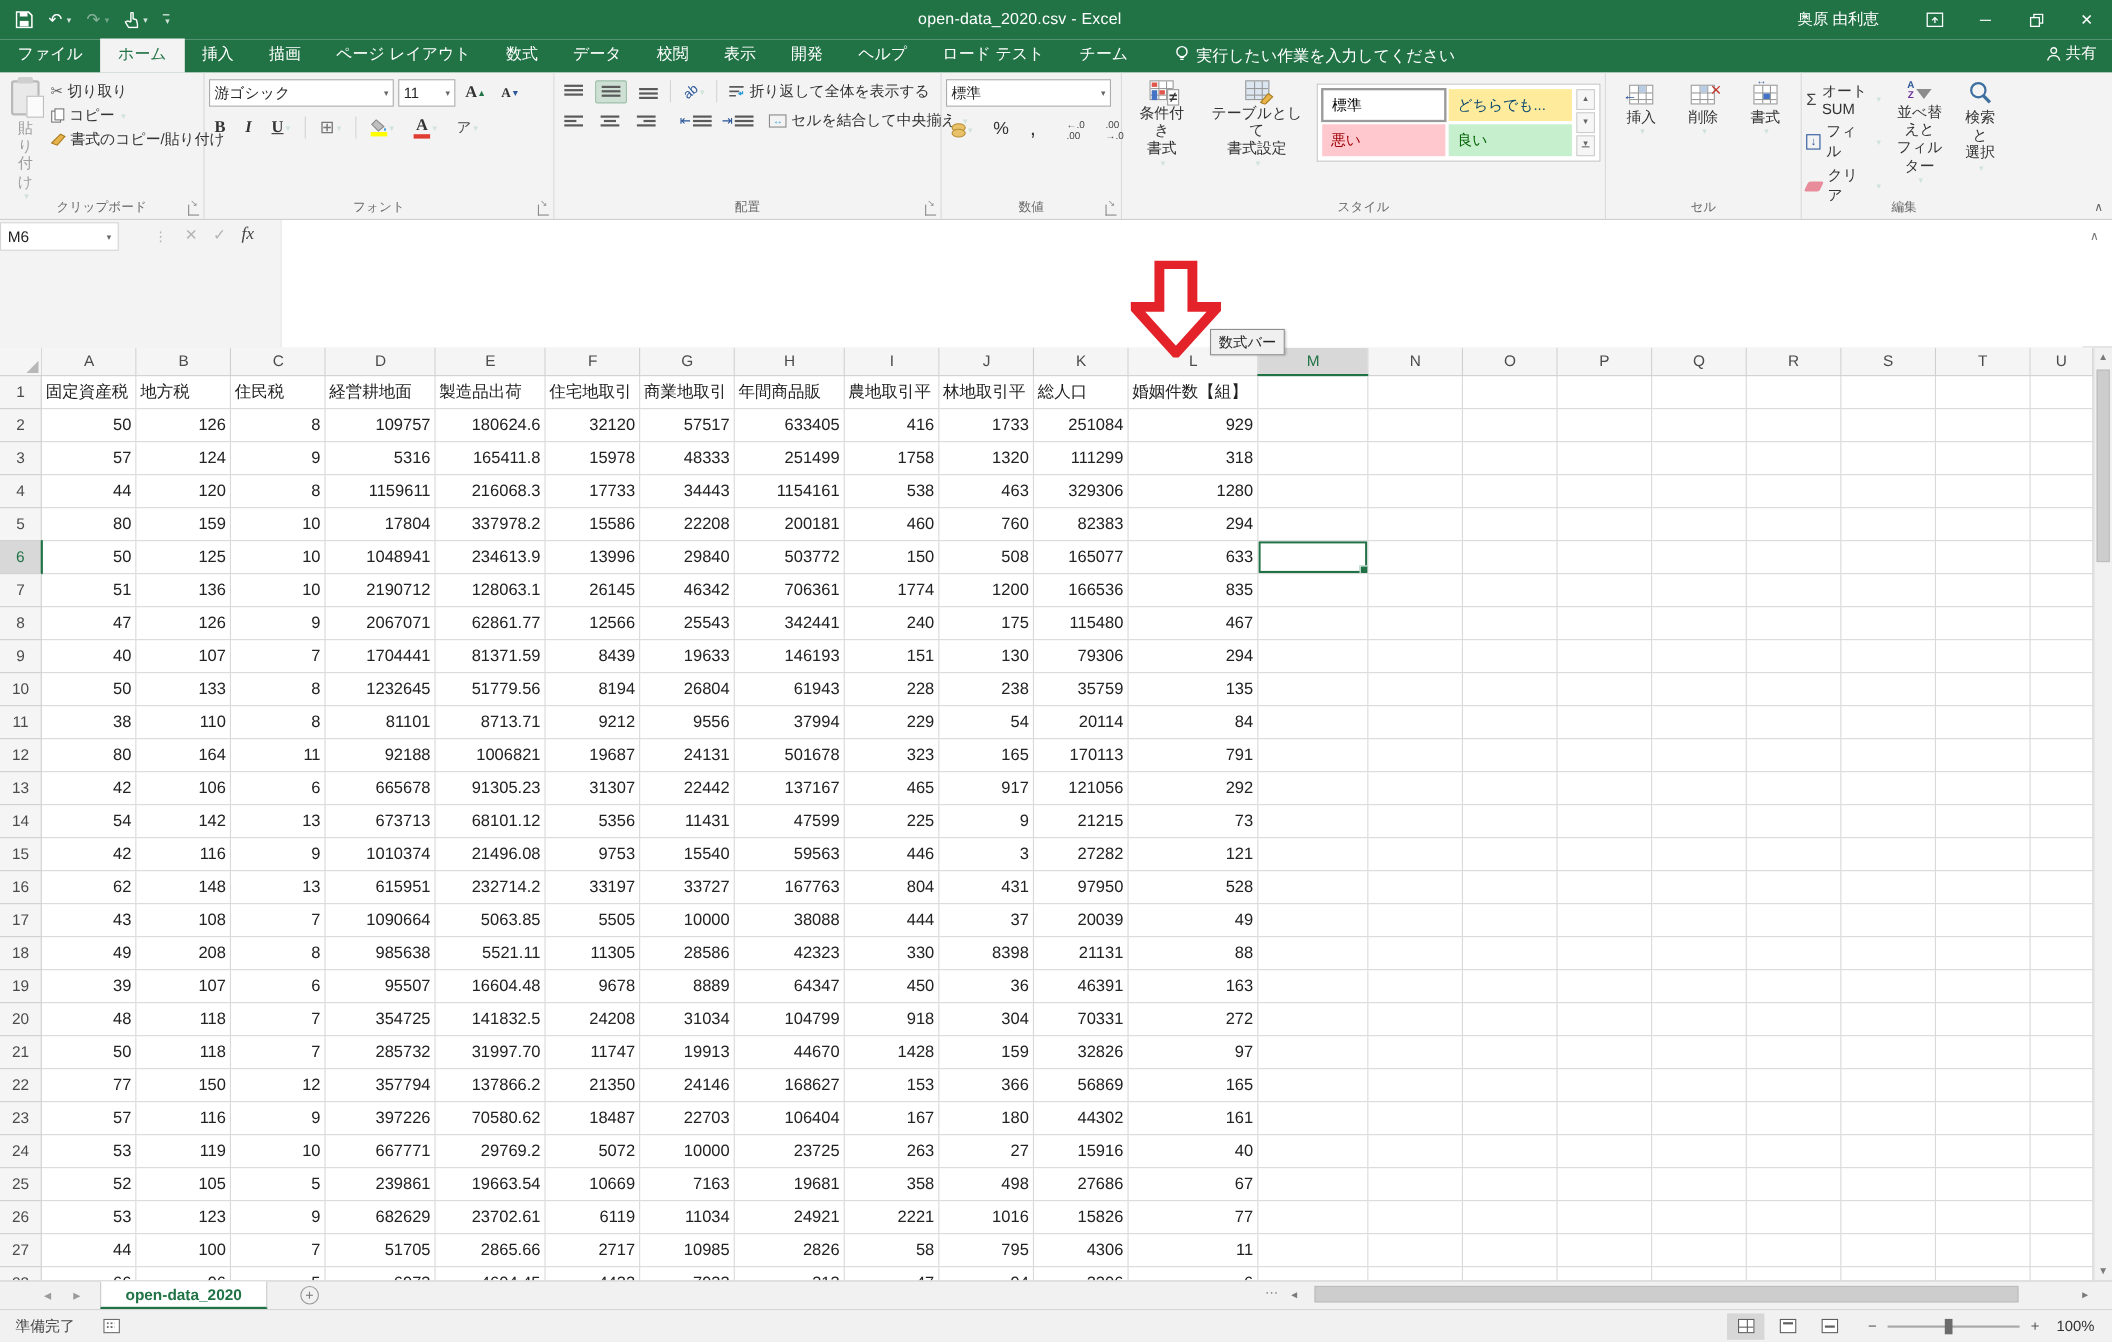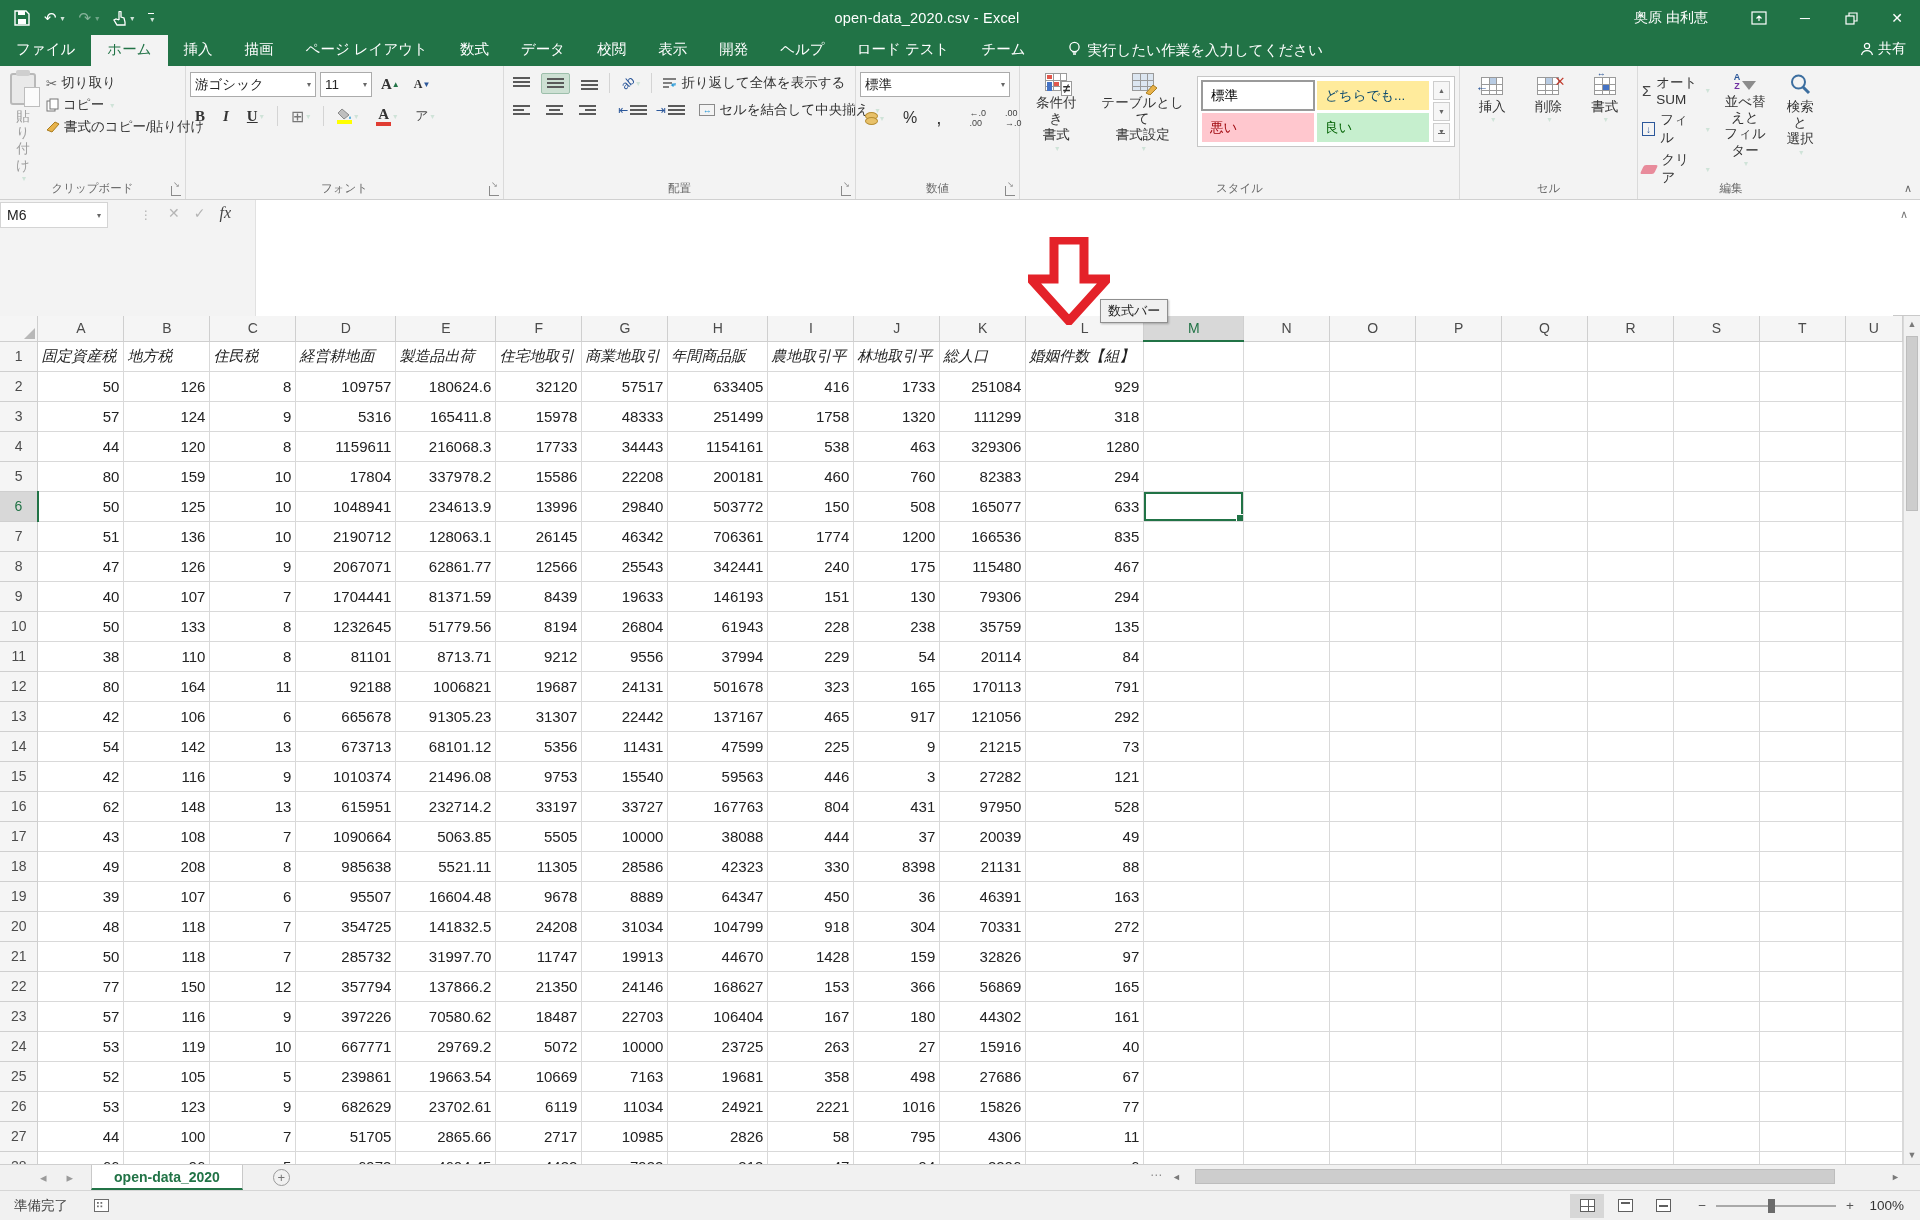--- a/index.html
+++ b/index.html
@@ -102,21 +102,21 @@
   .red-arrow { position:absolute; left:1028px; top:237px; z-index:30; }
   .tooltip { position:absolute; left:1100px; top:299px; z-index:31; background:#f0f0f0; border:1px solid #8f8f8f; font-size:13px; color:#222; padding:2px 7px; white-space:nowrap; box-shadow:1px 1px 2px rgba(0,0,0,.25); }
 
   
   .gridwrap { position:absolute; left:0; top:316px; width:1903px; height:848px; overflow:hidden; background:#fff; }
   table.sheet { border-collapse:collapse; table-layout:fixed; }
   .sheet th, .sheet td { border-right:1px solid #d9d9d9; border-bottom:1px solid #d9d9d9; font-weight:normal; overflow:hidden; white-space:nowrap; }
   .sheet th { background:#f5f5f5; color:#4b4b4b; font-size:14px; text-align:center; border-right:1px solid #cfcfcf; border-bottom:1px solid #cfcfcf; }
   .sheet thead th { height:25px; }
   .sheet td { height:30px; font-size:15px; color:#222; text-align:right; padding:0 4px; }
-  .sheet td.hdrtext { text-align:left; padding:0 3px;font-style:italic; }
+  .sheet td.hdrtext { text-align:left; padding:0 3px; }
   .sheet th.corner { position:relative; }
   .sheet th.corner::after { content:""; position:absolute; right:2px; bottom:2px; border-left:11px solid transparent; border-bottom:11px solid #b8b8b8; }
   .sheet th.selcol { background:#d8d8d8; color:#217346; border-bottom:2px solid #217346; }
   .sheet th.selrow { background:#d8d8d8; color:#217346; border-right:2px solid #217346; }
   .sheet td.selcell { position:relative; }
   .sheet td.selcell::before { content:""; position:absolute; inset:0; border:2px solid #217346; }
   .sheet td.selcell::after { content:""; position:absolute; right:-2px; bottom:-2px; width:7px; height:7px; background:#217346; border:1px solid #fff; }
 
   
   .vscroll { position:absolute; right:0; top:316px; width:17px; height:848px; background:#f1f1f1; border-left:1px solid #d9d9d9; }
@@ -262,21 +262,21 @@
             <span>書式のコピー/貼り付け</span>
           </div>
         </div>
       </div>
       <div class="glabel">クリップボード</div>
       <div class="launcher"></div>
     </div>
 
     <div class="rgroup" style="width:318px;">
       <div class="row" style="gap:4px;margin:2px 0 6px;">
-        <div class="combo" style="width:126px;">
+        <div class="combo" style="width:168px;">
             <span>游ゴシック</span>
             <span class="car">▾</span>
           </div>
         <div class="combo" style="width:52px;">
             <span>11</span>
             <span class="car">▾</span>
           </div>
         <span class="tool">
             <span class="fmt-letter">A</span>
             <sup style="font-size:8px;color:#217346;">▲</sup>

